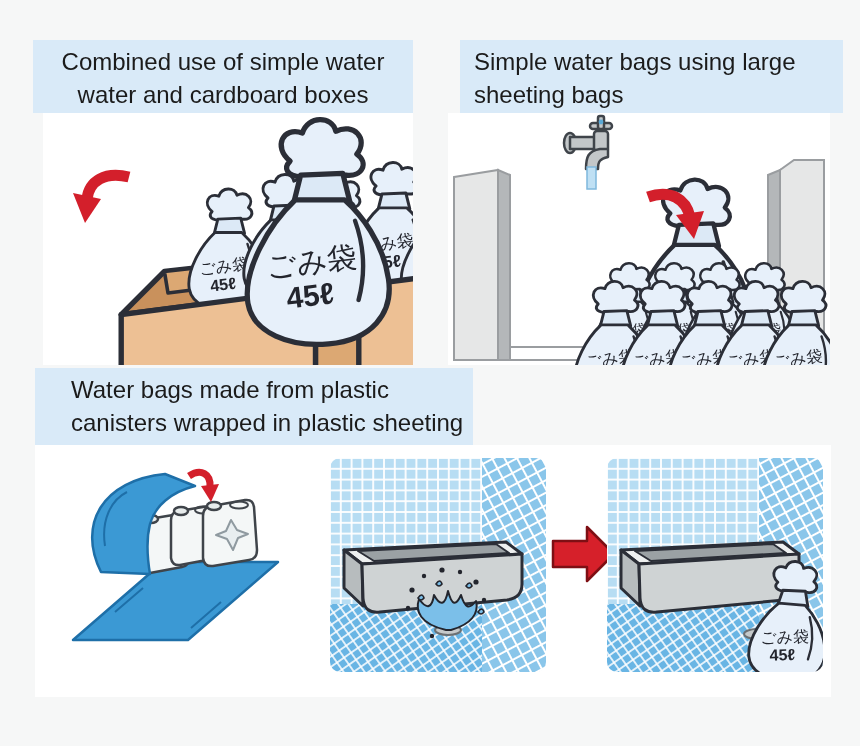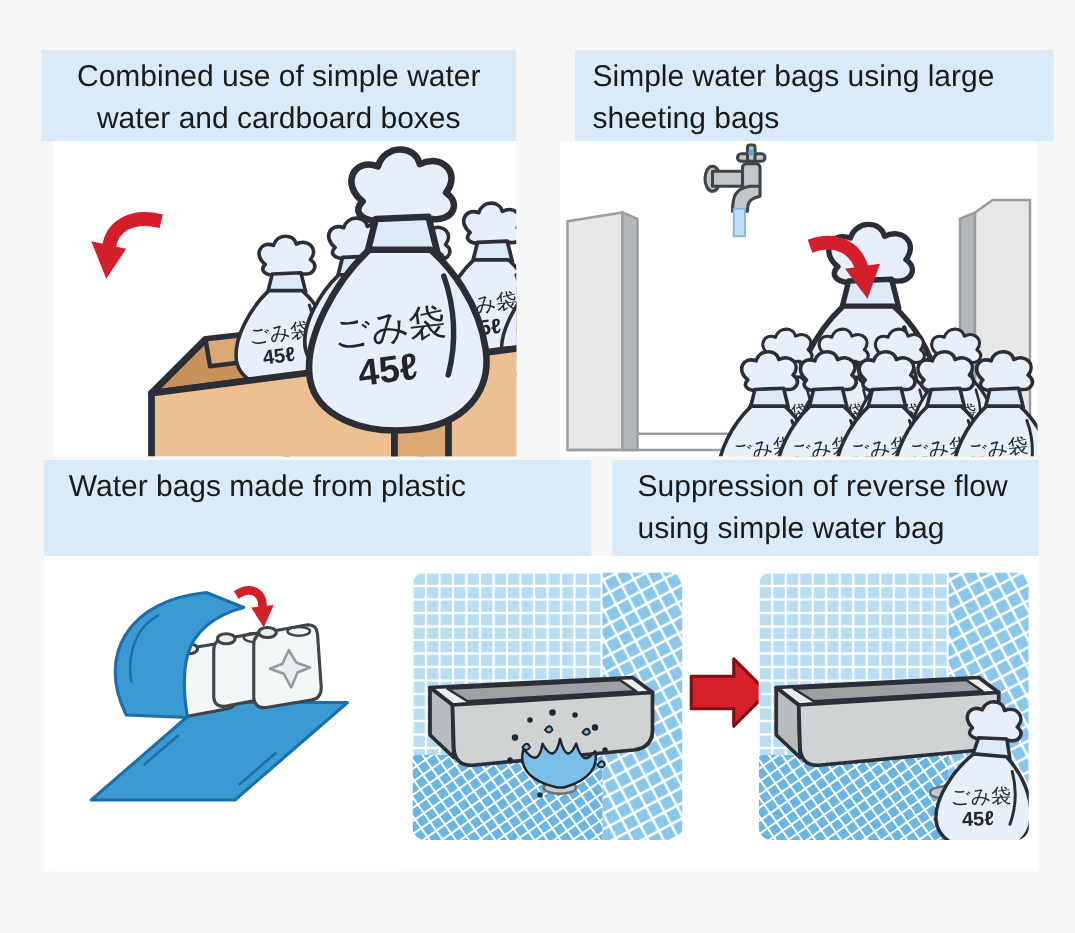--- a/index.html
+++ b/index.html
@@ -14,21 +14,21 @@
   .title-box{
     position:absolute;
     background:#d9eaf8;
     color:#1b1b1b;
     font-size:24px;
     line-height:33px;
     box-sizing:border-box;
     padding-top:5px;
   }
   .title-box.center{text-align:center;}
-  .title-box.left{text-align:left;padding-left:20px;}
+  .title-box.left{text-align:left;padding-left:36px;}
   .white-band{position:absolute;background:#ffffff;}
   svg.panel{position:absolute;display:block;background:#ffffff;}
   svg.tilepanel{position:absolute;display:block;border-radius:10px;overflow:hidden;background:#ffffff;}
   svg.arrow-svg{position:absolute;display:block;overflow:visible;}
   .defs-holder{position:absolute;width:0;height:0;}
 </style>
 </head>
 <body>
 
 <div class="canvas">
@@ -91,26 +91,23 @@
     <div>water and cardboard boxes</div>
   </div>
 
   <div class="title-box left" style="left:448px;top:40px;width:383px;height:73px;padding-left:14px;margin-left:12px;">
     <div>Simple water bags using large</div>
     <div>sheeting bags</div>
   </div>
 
   <div class="title-box left" style="left:35px;top:368px;width:438px;height:77px;">
     <div>Water bags made from plastic</div>
+    <div>canisters wrapped in plastic sheeting</div>
   </div>
 
-  <div class="title-box left" style="left:490px;top:368px;width:341px;height:77px;">
-    <div>Suppression of reverse flow</div>
-    <div>using simple water bag</div>
-  </div>
 
   <svg class="panel" style="left:43px;top:113px;" width="370" height="252" viewBox="0 0 370 252">
     <use href="#openbox" transform="translate(228,84)"></use>
     <use href="#openbox" transform="translate(120,96)"></use>
     <use href="#openbox" transform="translate(12,108)"></use>
     <use href="#bag" transform="translate(105,6) scale(0.92)"></use>
     <g>
       <path d="M86,64 C62,58 46,68 44,86" fill="none" stroke="#d31f2b" stroke-width="11"></path>
       <polygon points="30,80 58,86 42,110" fill="#d31f2b"></polygon>
     </g>

